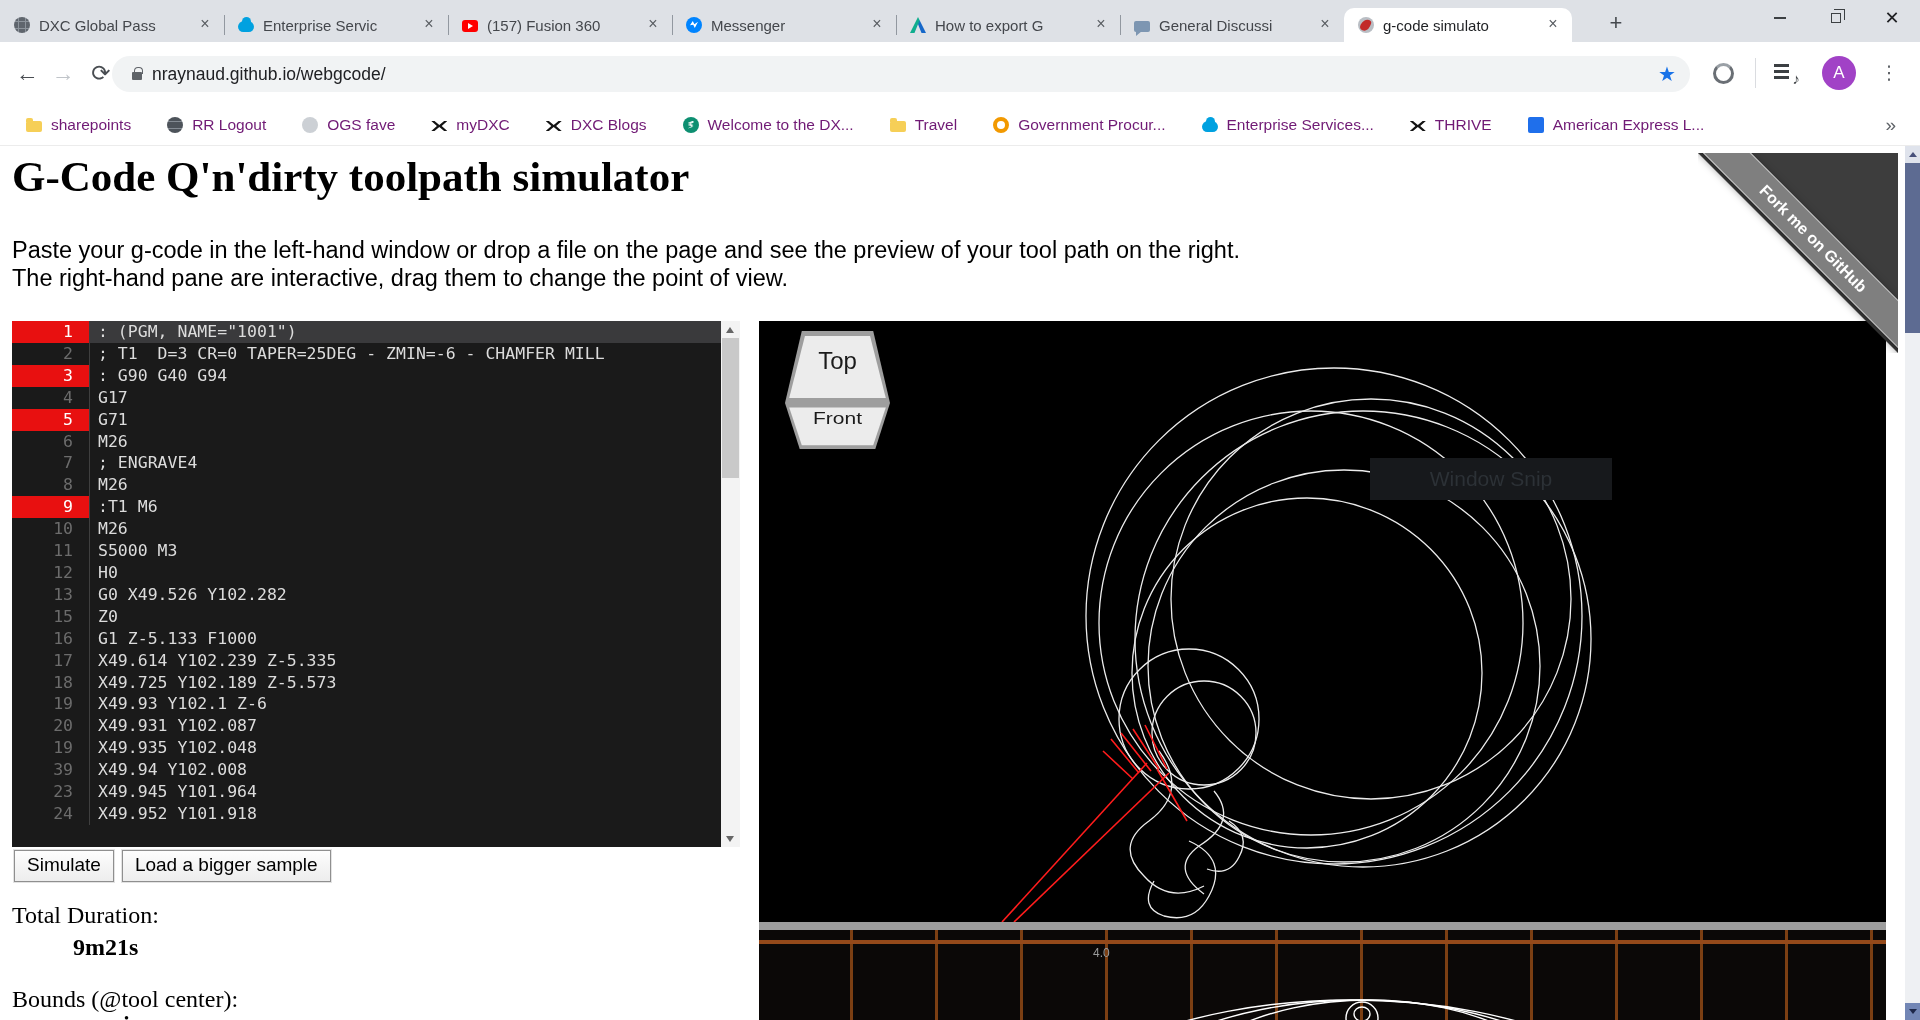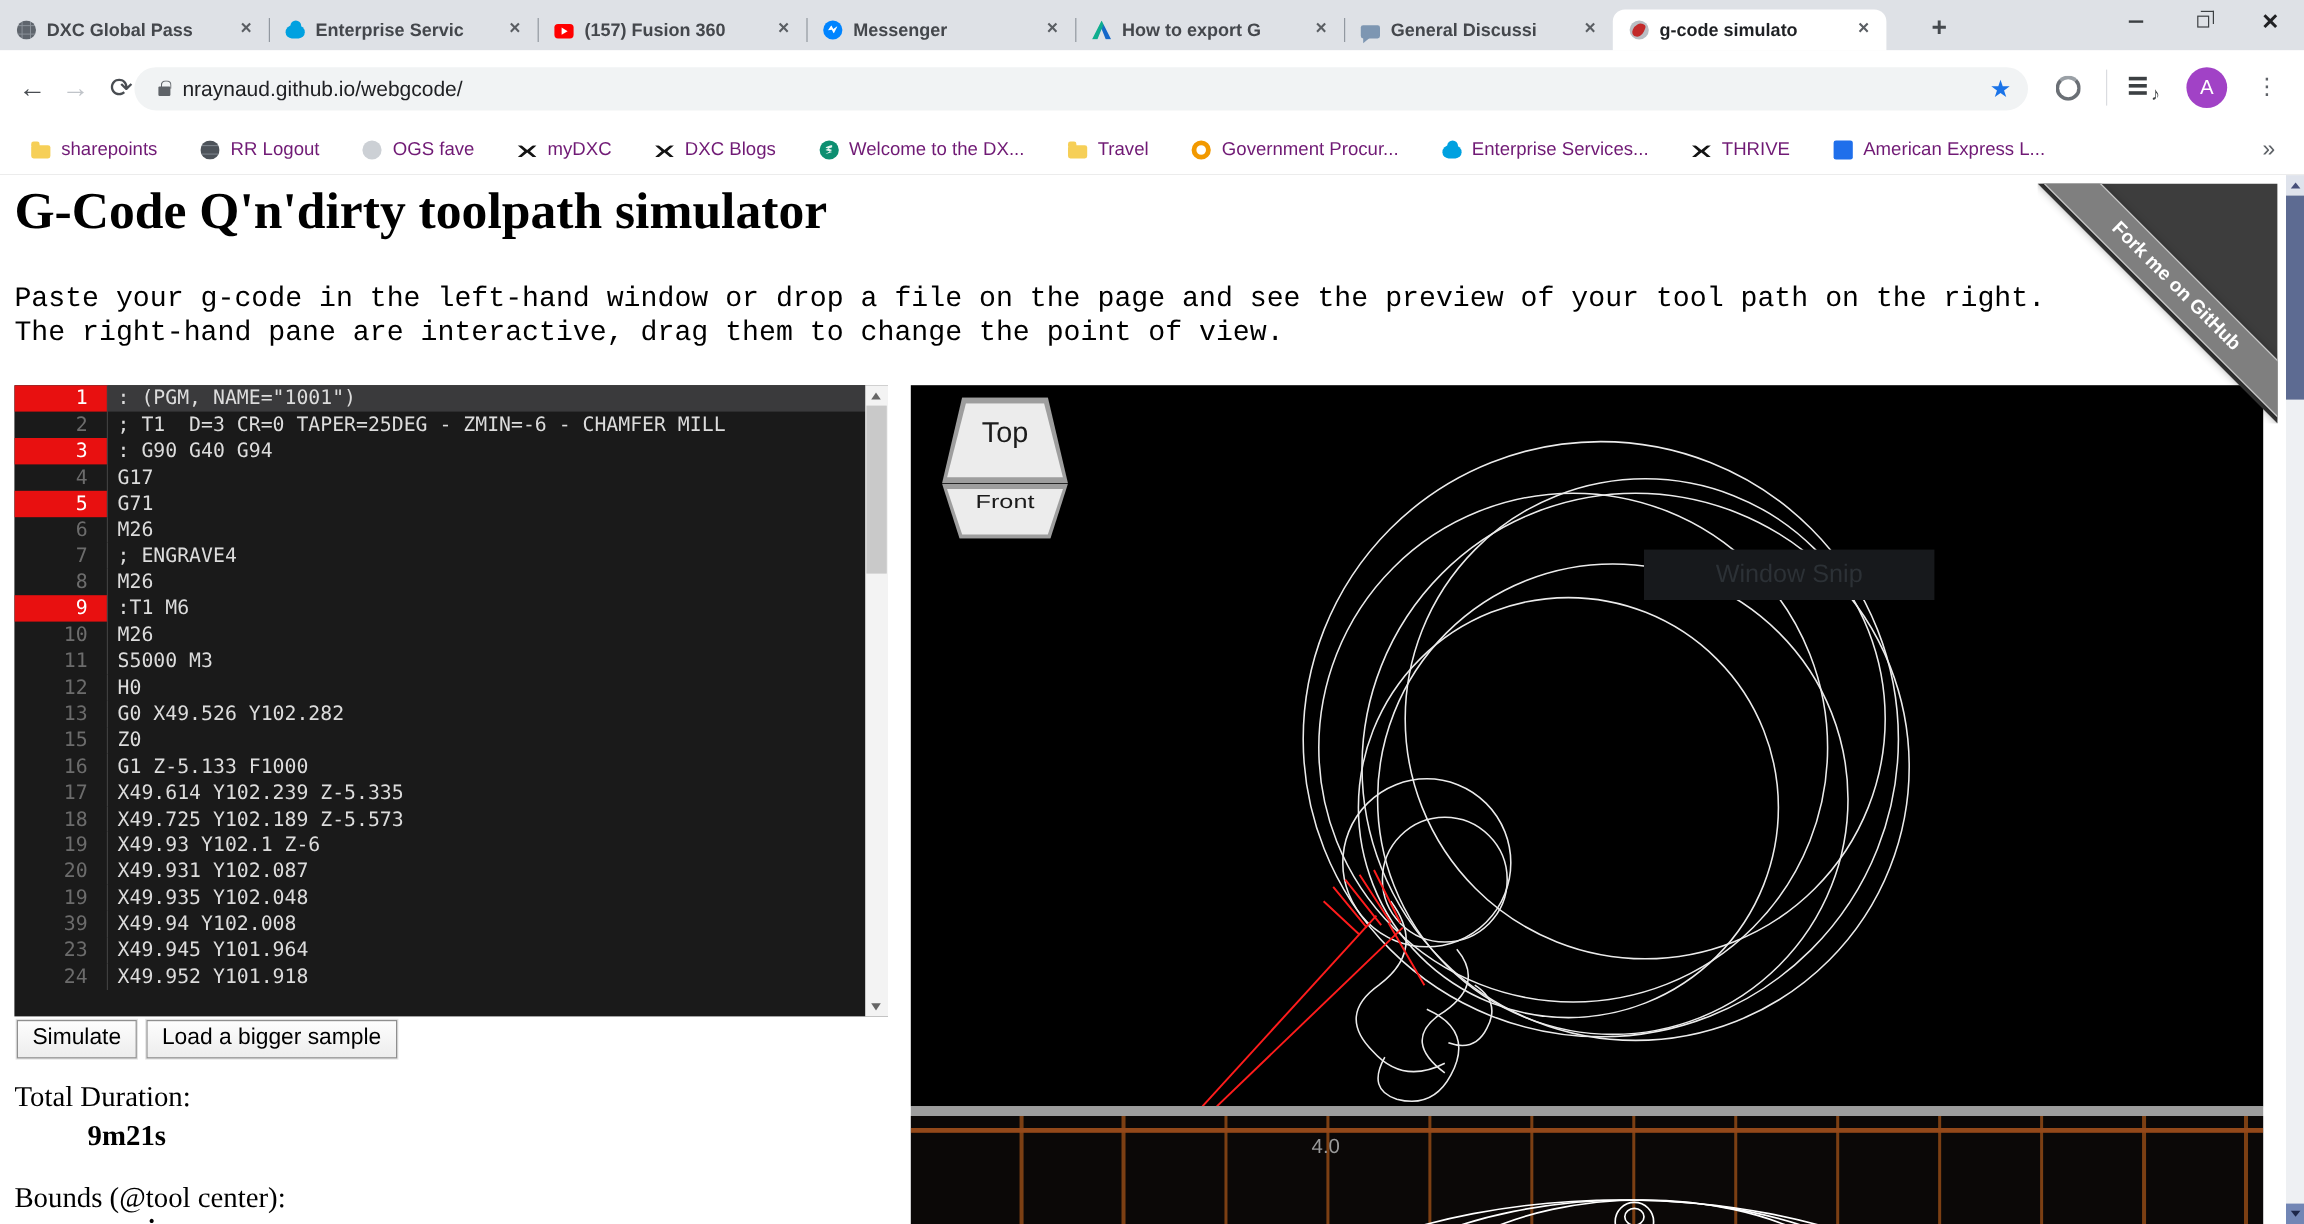--- a/index.html
+++ b/index.html
@@ -1,20 +1,20 @@
 <!DOCTYPE html>
 <html><head>
 <meta charset="utf-8">
 <style>
   * { margin:0; padding:0; box-sizing:border-box; }
   html,body { width:1920px; height:1020px; overflow:hidden; background:#fff;
               font-family:"Liberation Sans", sans-serif; }
 
   
-  .tabbar { position:absolute; left:0; top:0; width:1920px; height:42px; background:#dee1e6;font-weight:bold; }
+  .tabbar { position:absolute; left:0; top:0; width:1920px; height:42px; background:#dee1e6; }
   .tabs { position:absolute; left:0; top:8px; height:34px; display:flex; }
   .tab { position:relative; width:224px; height:34px; display:flex; align-items:center;
          padding:0 10px 0 14px; color:#44474c; font-size:15px; cursor:pointer; }
   .tab + .tab::before { content:""; position:absolute; left:0; top:7px; height:20px;
          width:1px; background:#9298a0; }
   .tab.active { background:#fff; border-radius:10px 10px 0 0; color:#1f2124; width:228px; }
   .tab.active::before, .tab.active + .tab::before { display:none; }
   .tab-label { flex:1; white-space:nowrap; overflow:hidden; margin-left:9px; }
   .tab-close { width:18px; height:18px; line-height:16px; text-align:center; border-radius:50%;
          color:#5a5e63; font-size:16px; }
@@ -95,21 +95,21 @@
   .bi-cloud { background:#00a1e0; border-radius:8px 8px 7px 7px; height:11px; margin-top:3px; }
   .bi-cloud::before { content:""; position:absolute; top:-4px; left:4px; width:9px; height:9px;
       background:#00a1e0; border-radius:50%; }
   .bi-blue { background:#1f6feb; border-radius:2px; }
   .bm-chevron { position:absolute; right:24px; color:#5f6368; font-size:19px; cursor:pointer; }
 
   
   .content { position:absolute; left:0; top:146px; width:1920px; height:874px; background:#fff; overflow:hidden; }
   .page-title { position:absolute; left:12px; top:6px; font-family:"Liberation Serif", serif;
       font-weight:bold; font-size:43px; color:#000; }
-  .intro { position:absolute; left:12px; top:90px; font-family:Liberation Mono, monospace;
+  .intro { position:absolute; left:12px; top:90px; font-family:Liberation Sans, sans-serif;
       font-size:23.5px; line-height:28px; color:#000; }
 
   .editor { position:absolute; left:12px; top:175px; width:728px; height:526px; background:#1a1a1a; }
   .code-rows { position:absolute; left:0; top:0; width:709px; height:526px; overflow:hidden;
       font-family:"DejaVu Sans Mono", monospace; font-size:16.5px; }
   .crow { display:flex; height:21.916px; line-height:21.9px; }
   .gut { width:78px; flex:0 0 78px; text-align:right; padding-right:16px; color:#6c6c6c;
       border-right:1px solid #3f3f3f; }
   .gut.red { background:#e81010; color:#fff; }
   .ctext { flex:1; padding-left:8px; color:#dcdcdc; white-space:pre; }
@@ -152,21 +152,21 @@
   .snip-overlay { position:absolute; left:611px; top:137px; width:242px; height:42px; background:#17191c;
       color:#2c3136; font-size:21px; display:flex; align-items:center; justify-content:center; }
 
   .vdivider { position:absolute; left:759px; top:776px; width:1127px; height:8px; background:#9d9d9d; }
 
   .simpane { position:absolute; left:759px; top:784px; width:1127px; height:90px; background:#0b0807; overflow:hidden; }
   .simgrid { position:absolute; inset:0;
       background-image:repeating-linear-gradient(to right, transparent 0 82px, #7c3f13 82px 85px);
       background-position:9px 0; }
   .simhline { position:absolute; left:0; top:10px; width:1127px; height:4px; background:#94491a; }
-  .sim-tick { position:absolute; left:334px; top:16px; color:#9a9a9a; font-size:17px; }
+  .sim-tick { position:absolute; left:334px; top:16px; color:#9a9a9a; font-size:12px; }
   .simsvg { position:absolute; inset:0; }
 
   
   .ribbon { position:absolute; top:7px; right:22px; width:200px; height:200px; overflow:hidden; z-index:5; }
   .ribbon::before { content:""; position:absolute; top:0; right:0; border-style:solid;
       border-width:0 200px 200px 0; border-color:transparent #3d3d3d transparent transparent; }
   .ribbon .band { position:absolute; left:-35px; top:69px; width:300px; padding:7px 0; text-align:center;
       background:#7f7f7f; color:#fff; font-size:16px; font-weight:bold; transform:rotate(45deg);
       border-top:1px solid #c9c9c9; border-bottom:1px solid #c9c9c9; box-shadow:0 2px 8px rgba(0,0,0,.45); }
 

